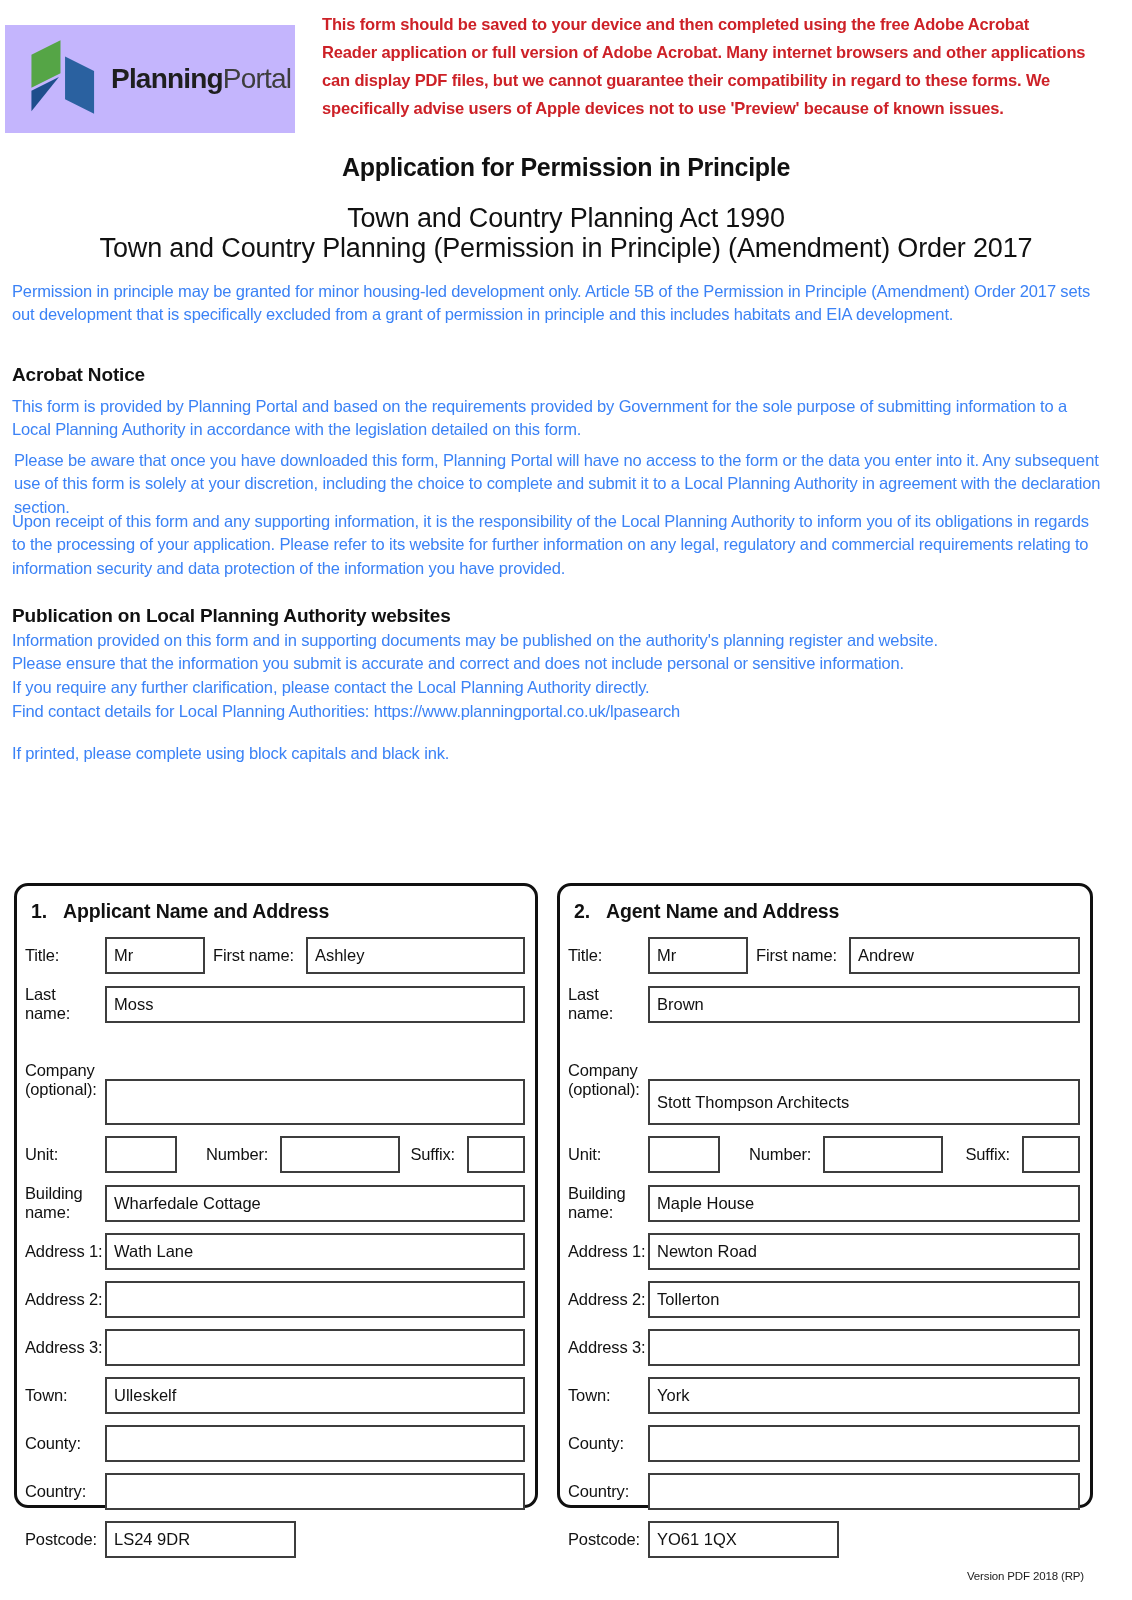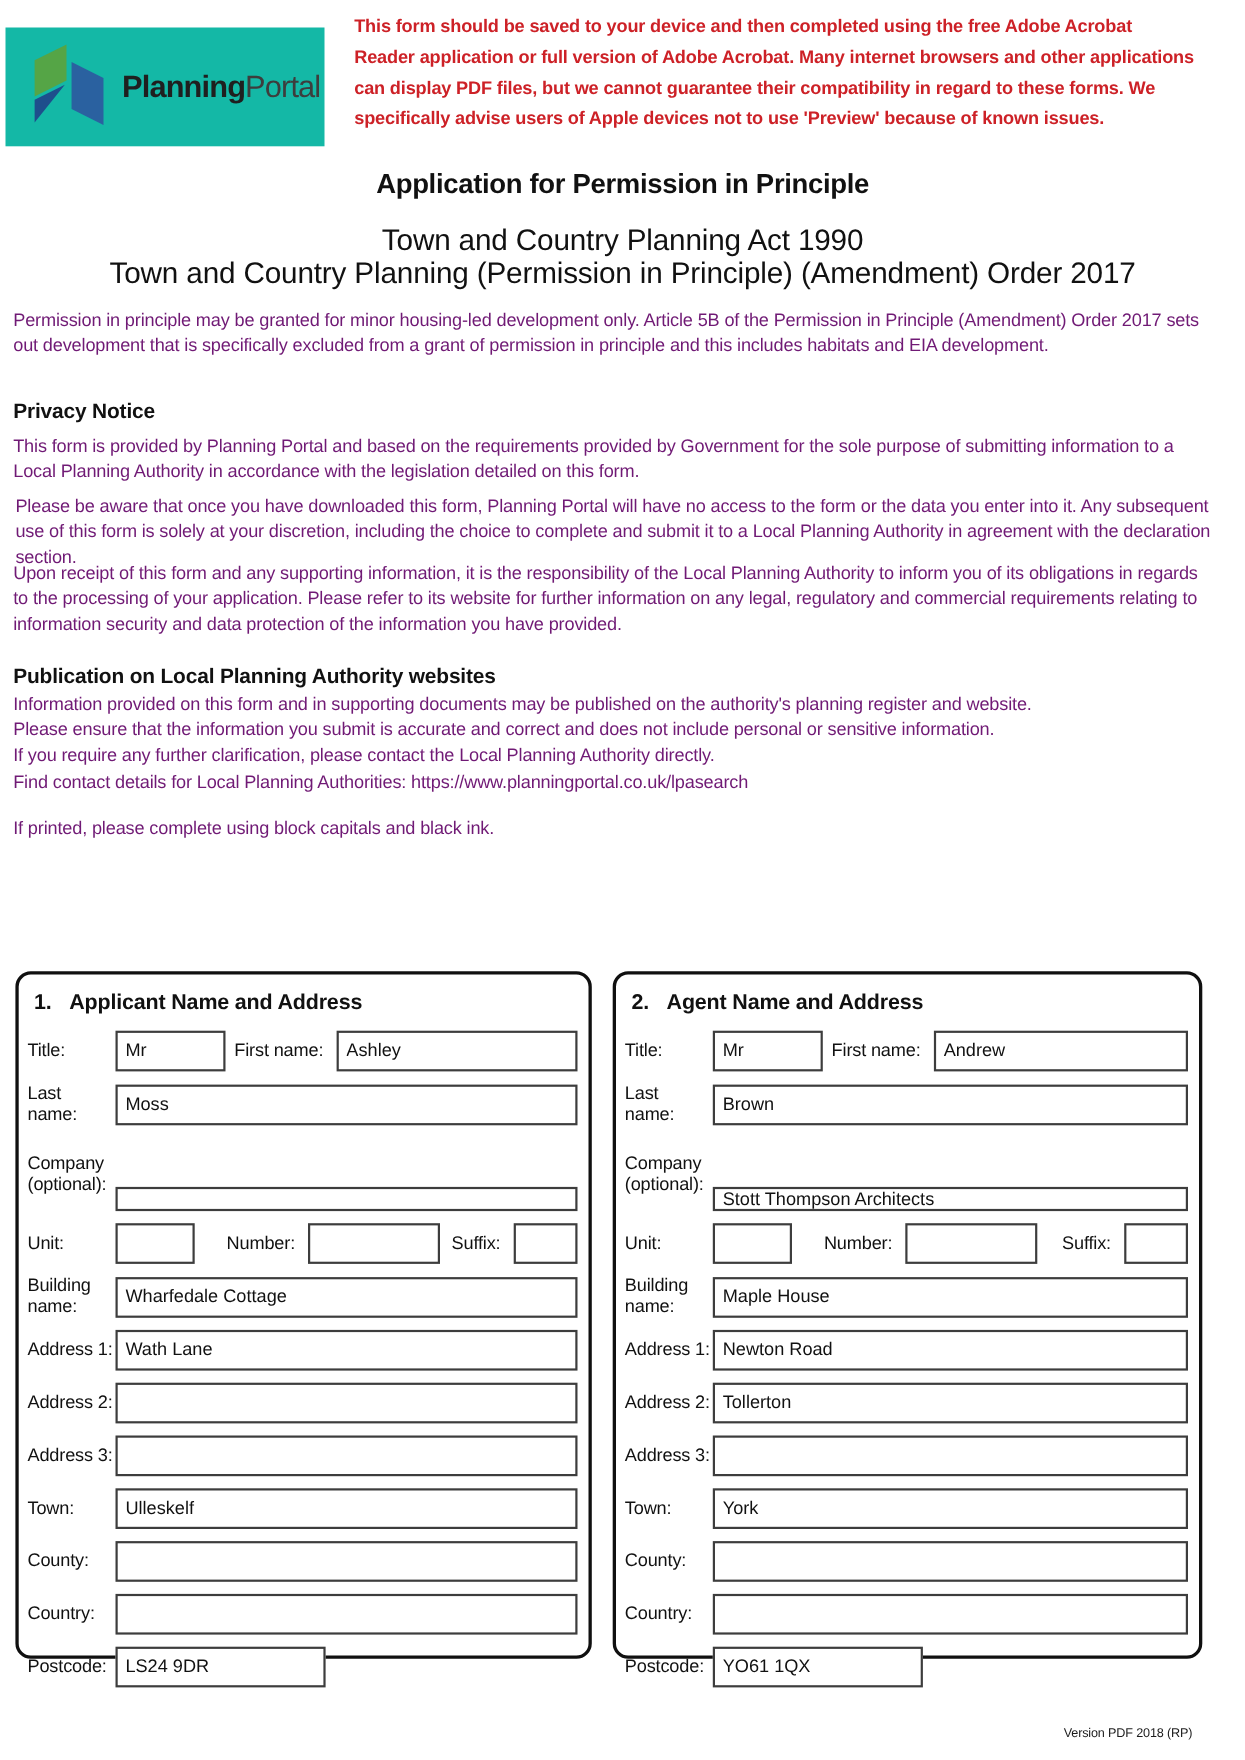--- a/index.html
+++ b/index.html
@@ -4,39 +4,39 @@
 <style>
   html,body { margin:0; padding:0; background:#ffffff; }
   .page {
     position:relative; width:1132px; height:1600px; background:#ffffff;
     font-family:"Liberation Sans", sans-serif; color:#141414; overflow:hidden;
     letter-spacing:-0.15px;
   }
   
   .logo-block {
     position:absolute; left:5px; top:25px; width:290px; height:108px;
-    background:#14b8a6; display:flex; align-items:center; gap:10px;
+    background:#c4b5fd; display:flex; align-items:center; gap:10px;
     padding:0 8px 0 18px; box-sizing:border-box;
   }
   .logo-text { font-size:28px; letter-spacing:-0.8px; white-space:nowrap; }
   .logo-text .brand-bold { font-weight:bold; color:#1f1f1f; }
   .logo-text .brand-light { font-weight:normal; color:#3d3d3d; }
   .notice {
     position:absolute; left:322px; top:10px; width:765px;
     color:#cd2127; font-weight:bold; font-size:16.5px; line-height:28px;
   }
   
   .doc-title { position:absolute; top:153px; left:0; width:100%; text-align:center;
     font-size:25px; font-weight:bold; color:#111; letter-spacing:-0.3px; }
   .doc-sub { position:absolute; left:0; width:100%; text-align:center;
     font-size:27px; color:#111; }
   .sub1 { top:203px; }
   .sub2 { top:233px; }
   
-  .btxt { position:absolute; font-size:16.5px; line-height:23.4px; color:#701a75; }
+  .btxt { position:absolute; font-size:16.5px; line-height:23.4px; color:#3b82f6; }
   .h2 { position:absolute; font-size:19px; font-weight:bold; color:#111; }
   .intro { left:12px; top:280px; width:1085px; }
   .privacy-h { left:12px; top:364px; }
   .priv-p1 { left:12px; top:395px; width:1085px; }
   .priv-p2 { left:14px; top:449px; width:1092px; }
   .priv-p3 { left:12px; top:510px; width:1092px; }
   .pub-h { left:12px; top:605px; }
   .pub-p { left:12px; top:629px; width:1092px; }
   .contact-line { left:12px; top:700px; width:1092px; }
   .print-line { left:12px; top:742px; width:1092px; }
@@ -60,21 +60,21 @@
     height:37px; border:2px solid #3d3d3d; background:#fff; color:#111;
     font-family:"Liberation Sans", sans-serif; font-size:16.5px;
     padding:0 7px; box-sizing:border-box; border-radius:0; outline:none;
   }
   .grow { flex:1 1 auto; min-width:0; }
   .w-title { width:100px; }
   .w-unit { width:72px; }
   .w-number { width:120px; }
   .w-suffix { width:58px; }
   .w-postcode { width:191px; }
-  .h-company { height:22px;margin-top:45px; }
+  .h-company { height:46px;margin-top:45px; }
   
   .version { position:absolute; right:48px; top:1570px; font-size:11.5px; color:#1c1c1c; }
 </style>
 </head>
 <body>
 
 <div class="page">
 
   <div class="logo-block">
     <span>
@@ -87,21 +87,21 @@
     <span class="logo-text"><span class="brand-bold">Planning</span><span class="brand-light">Portal</span></span>
   </div>
 
   <div class="notice">This form should be saved to your device and then completed using the free Adobe Acrobat Reader application or full version of Adobe Acrobat. Many internet browsers and other applications can display PDF files, but we cannot guarantee their compatibility in regard to these forms. We specifically advise users of Apple devices not to use 'Preview' because of known issues.</div>
 
   <div class="doc-title">Application for Permission in Principle</div>
   <div class="doc-sub sub1">Town and Country Planning Act 1990</div>
   <div class="doc-sub sub2">Town and Country Planning (Permission in Principle) (Amendment) Order 2017</div>
 
   <div class="btxt intro">Permission in principle may be granted for minor housing-led development only. Article 5B of the Permission in Principle (Amendment) Order 2017 sets out development that is specifically excluded from a grant of permission in principle and this includes habitats and EIA development.</div>
-  <div class="h2 privacy-h">Privacy Notice</div>
+  <div class="h2 privacy-h">Acrobat Notice</div>
   <div class="btxt priv-p1">This form is provided by Planning Portal and based on the requirements provided by Government for the sole purpose of submitting information to a Local Planning Authority in accordance with the legislation detailed on this form.</div>
   <div class="btxt priv-p2">Please be aware that once you have downloaded this form, Planning Portal will have no access to the form or the data you enter into it. Any subsequent use of this form is solely at your discretion, including the choice to complete and submit it to a Local Planning Authority in agreement with the declaration section.</div>
   <div class="btxt priv-p3">Upon receipt of this form and any supporting information, it is the responsibility of the Local Planning Authority to inform you of its obligations in regards to the processing of your application. Please refer to its website for further information on any legal, regulatory and commercial requirements relating to information security and data protection of the information you have provided.</div>
 
   <div class="h2 pub-h">Publication on Local Planning Authority websites</div>
   <div class="btxt pub-p">
     <div>Information provided on this form and in supporting documents may be published on the authority's planning register and website.</div>
     <div>Please ensure that the information you submit is accurate and correct and does not include personal or sensitive information.</div>
     <div>If you require any further clarification, please contact the Local Planning Authority directly.</div>
   </div>

